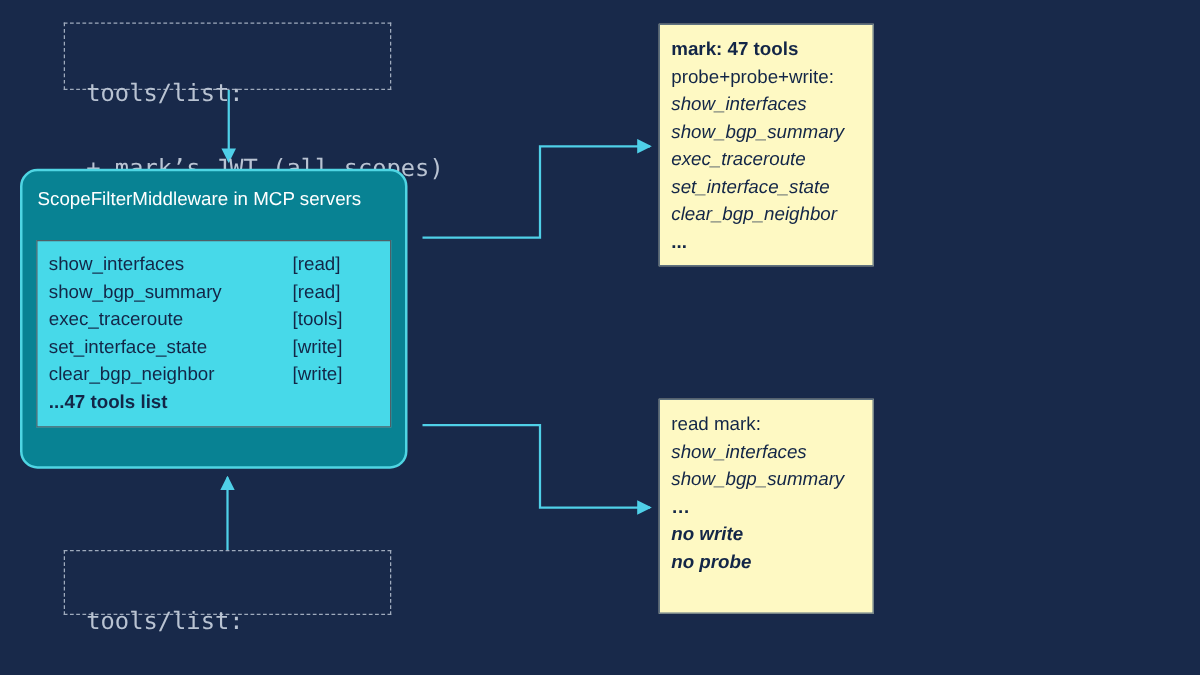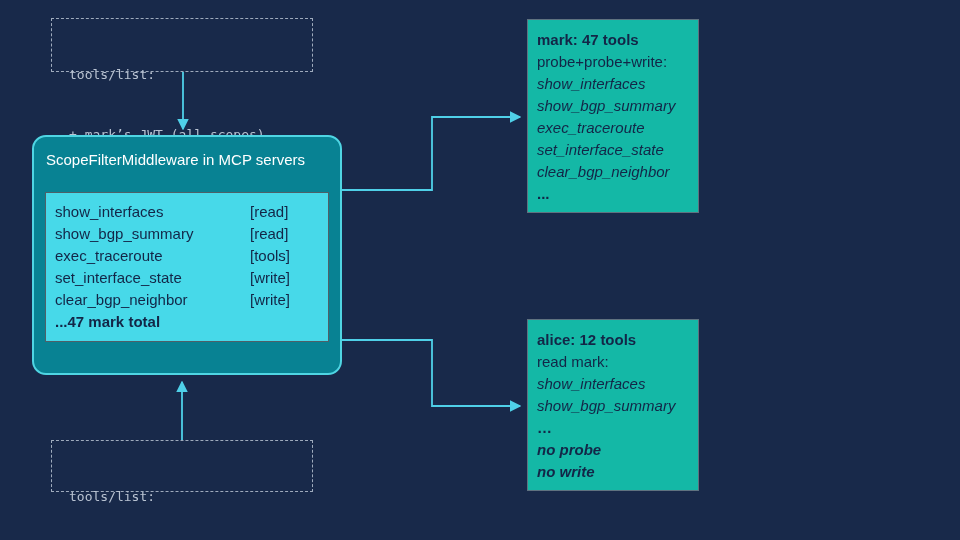--- a/index.html
+++ b/index.html
@@ -8,30 +8,30 @@
     background:#18294a;
     font-family:"Liberation Sans", sans-serif;
   }
 
   
   .note {
     position:absolute; box-sizing:border-box;
     border:1px dashed #9fabbd;
     color:#b9c3d2;
     font-family:"DejaVu Sans Mono", monospace;
-    font-size:13px; line-height:20px;
+    font-size:19px; line-height:20px;
     padding:6px 6px 6px 17px;
     white-space:pre;
   }
   #note-mark  { left:51px; top:18px;  width:262px; height:54px; }
   #note-alice { left:51px; top:440px; width:262px; height:52px; }
 
   
   .middleware {
-    position:absolute; left:32px; top:135px; width:310px; height:240px;
+    position:absolute; left:16px; top:135px; width:310px; height:240px;
     box-sizing:border-box;
     background:#088293;
     border:2px solid #4fd5e3;
     border-radius:14px;
   }
   .middleware-title {
     color:#ffffff; font-size:15px;
     padding:14px 12px 0 12px;
   }
   .tool-list {
@@ -42,21 +42,21 @@
     padding:8px 0 0 9px;
     color:#132647; font-size:15px; line-height:22px;
   }
   .tool-row { display:flex; }
   .tool-name { width:195px; }
   .tool-total { font-weight:bold; }
 
   
   .result-box {
     position:absolute; box-sizing:border-box; width:172px;
-    background:#14b8a6;
+    background:#fef9c3;
     border:1.5px solid #5f7280;
     color:#132647; font-size:15px; line-height:22px;
     padding:9px 8px 0 9px;
   }
   #mark-box  { left:527px; top:19px;  height:194px; }
   #alice-box { left:527px; top:319px; height:172px; }
 
   .b  { font-weight:bold; }
   .i  { font-style:italic; }
   .bi { font-weight:bold; font-style:italic; }
@@ -108,36 +108,35 @@
       <span class="tool-scope">[tools]</span>
     </div>
     <div class="tool-row">
       <span class="tool-name">set_interface_state</span>
       <span class="tool-scope">[write]</span>
     </div>
     <div class="tool-row">
       <span class="tool-name">clear_bgp_neighbor</span>
       <span class="tool-scope">[write]</span>
     </div>
-    <div class="tool-total">...47 mark total</div>
+    <div class="tool-total">...47 tools list</div>
   </div>
 </div>
 
 <div class="result-box" id="mark-box">
   <div class="b">mark: 47 tools</div>
   <div>probe+probe+write:</div>
   <div class="i">show_interfaces</div>
   <div class="i">show_bgp_summary</div>
   <div class="i">exec_traceroute</div>
   <div class="i">set_interface_state</div>
   <div class="i">clear_bgp_neighbor</div>
   <div class="b">...</div>
 </div>
 
 <div class="result-box" id="alice-box">
-  <div class="b">alice: 12 tools</div>
   <div>read mark:</div>
   <div class="i">show_interfaces</div>
   <div class="i">show_bgp_summary</div>
   <div class="b">…</div>
+  <div class="bi">no write</div>
   <div class="bi">no probe</div>
-  <div class="bi">no write</div>
 </div>
 
 </body></html>

